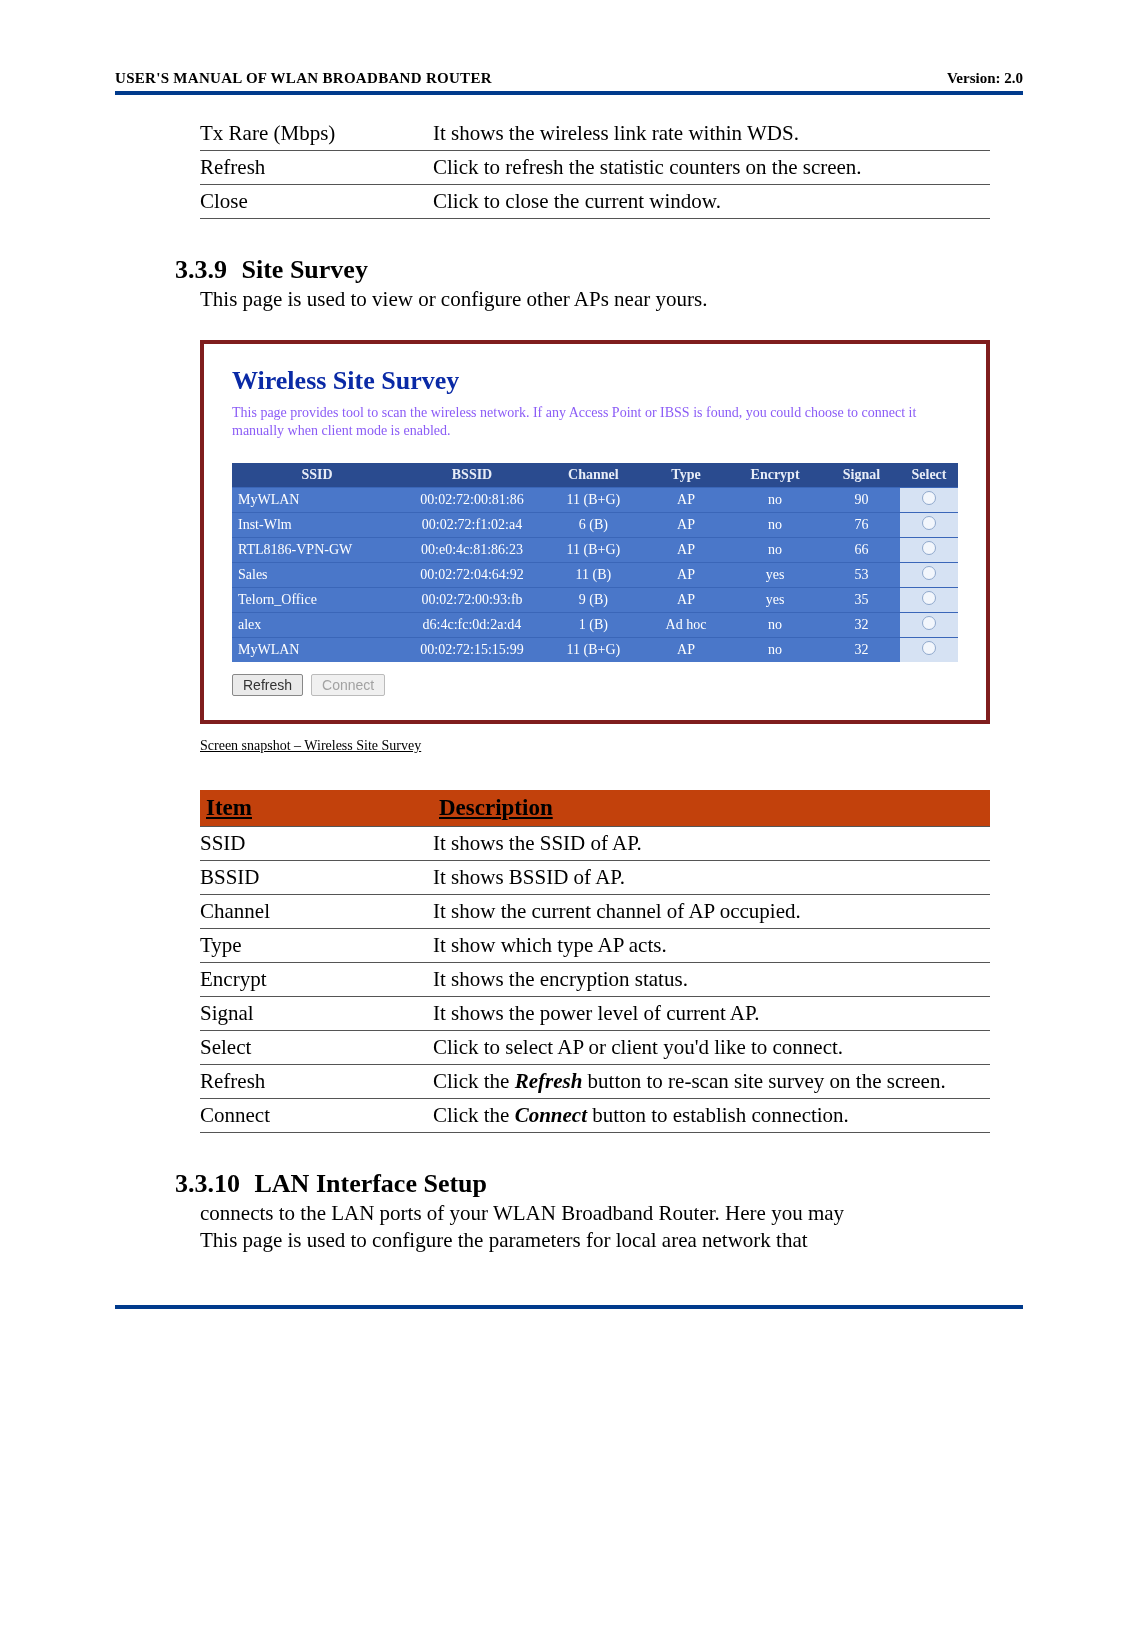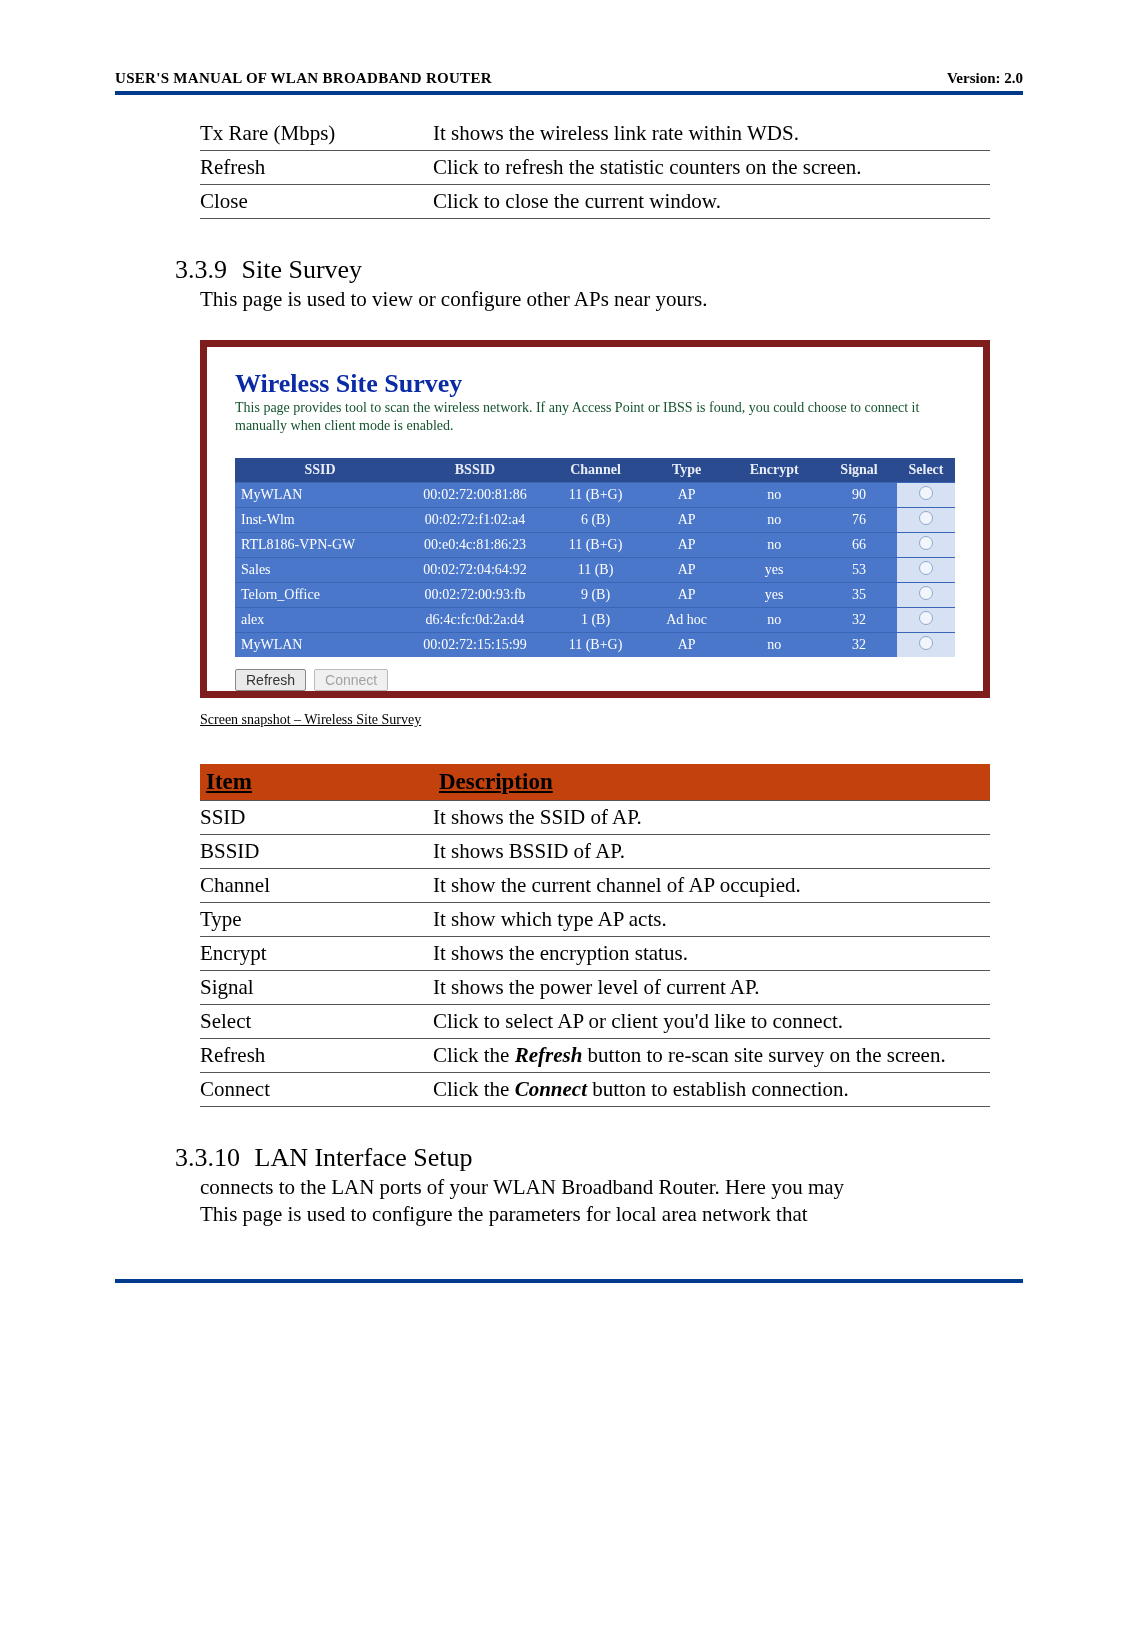--- a/index.html
+++ b/index.html
@@ -5,27 +5,27 @@
   * { margin: 0; padding: 0; box-sizing: border-box; }
   body { font-family: "Times New Roman", Times, serif; background: #fff; width: 1138px; color: #000; }
   .page { padding: 70px 115px 40px 115px; position: relative; min-height: 1652px; }
   .header-row { display: flex; justify-content: space-between; align-items: flex-end; font-family: "Times New Roman", serif; font-weight: bold; font-size: 15px; }
   .header-left { font-size: 15px; letter-spacing: 0.3px; }
   .header-right { font-size: 15px; }
   .header-rule { height: 4px; background: #003a8c; margin-top: 4px; margin-bottom: 22px; }
   .top-table { margin-left: 85px; width: 790px; border-collapse: collapse; }
   .top-table td { border-bottom: 1px solid #555; padding: 4px 0 4px 0; vertical-align: top; font-size: 21px; }
   .top-table td:first-child { width: 233px; }
-  .h33 { margin-top: 36px; margin-left: 60px; font-size: 26px; font-weight: 400; }
+  .h33 { margin-top: 36px; margin-left: 60px; font-size: 26px; font-weight: 700; }
   .h33 .num { display: inline-block; margin-right: 8px; }
   .body-text { margin-left: 85px; font-size: 21px; margin-top: 2px; }
   .figure-wrap { margin-left: 85px; margin-top: 28px; width: 790px; }
-  .figure { border: 7px solid #7f1d1d; padding: 22px 28px 0 28px; background: #fff; }
+  .figure { border: 4px solid #7f1d1d; padding: 22px 28px 24px 28px; background: #fff; }
   .fig-title { color: #0a2aa6; font-weight: bold; font-size: 26px; font-family: Georgia, "Times New Roman", serif; }
-  .fig-desc { font-size: 14px; color: #14532d; margin-top: 0; line-height: 1.25; }
+  .fig-desc { font-size: 14px; color: #8b5cf6; margin-top: 8px; line-height: 1.25; }
   .survey-table { width: 100%; border-collapse: separate; border-spacing: 0; margin-top: 24px; font-size: 14px; }
   .survey-table th { background: #2a4b8f; color: #e8edf7; font-weight: bold; padding: 4px 6px; text-align: center; font-size: 14px; }
   .survey-table th:first-child { text-align: center; }
   .survey-table tbody tr { background: #4a77c9; color: #ffffff; }
   .survey-table td { padding: 3px 6px; text-align: center; border-top: 1px solid #3a66b8; }
   .survey-table td:first-child { text-align: left; }
   .radio-cell { background: #d6e2f3; width: 58px; }
   .radio-dot { display:inline-block; width:14px; height:14px; border-radius:50%; background: #f2f6fc; border:1px solid #8fa8cc; }
   .fig-btns { margin-top: 12px; }
   .fig-btn { display:inline-block; padding:2px 10px; font-size:14px; border:1px solid #888; background:#eaeaea; border-radius:2px; font-family: Arial, sans-serif; color:#333; margin-right:4px; }

